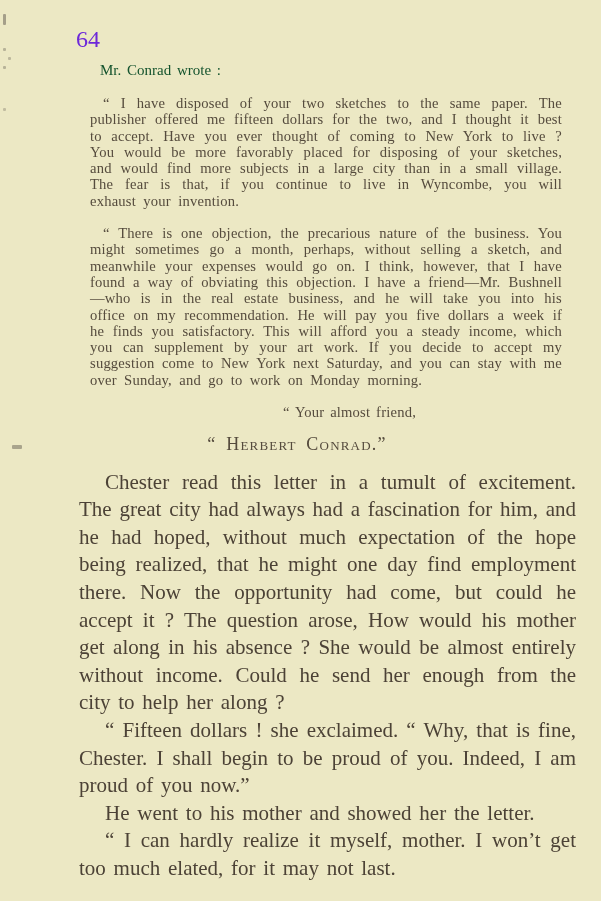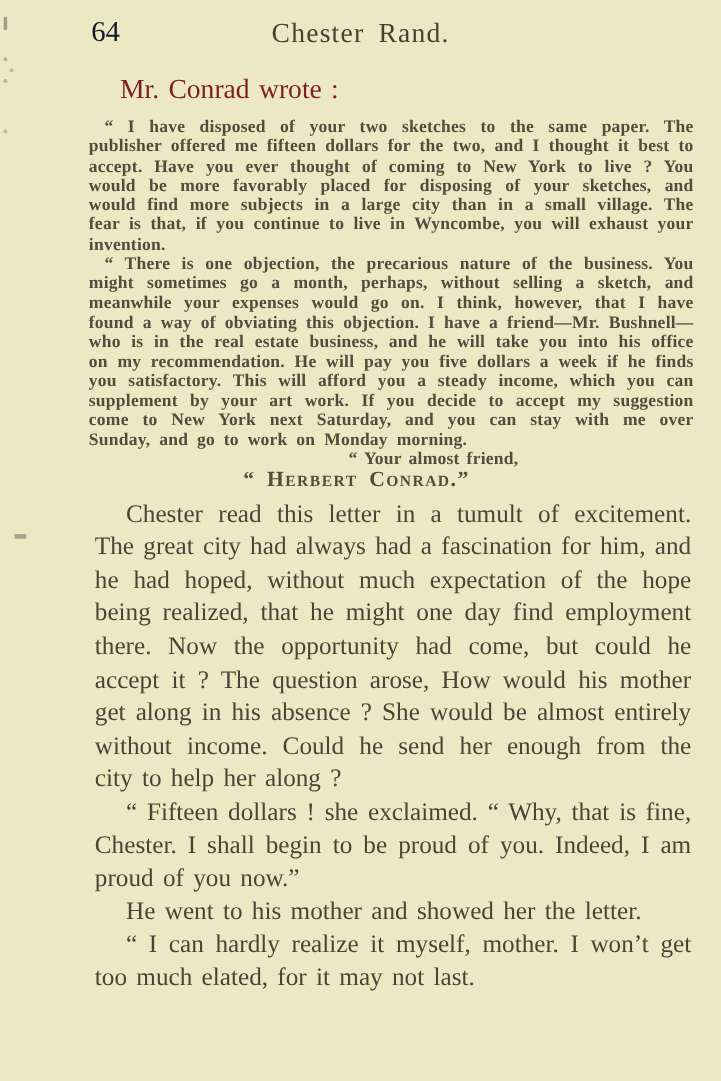--- a/index.html
+++ b/index.html
@@ -12,52 +12,51 @@
     overflow:hidden;
     box-sizing:border-box;
   }
   .header{
     position:relative;
     height:30px;
     padding-top:15px;
   }
   .pageno{
     position:absolute;
-    left:76px;top:14px;
+    left:76px;top:26px;
     font-size:24px;
-    color:#0f172a;
+    color:#6d28d9;
   }
   .title{
     display:block;
     text-align:center;
     font-size:23px;
     letter-spacing:1px;
     word-spacing:5px;
     color:#483e31;
   }
   .salutation{
     margin:17px 0 0 100px;
-    font-size:23px;
+    font-size:15px;
     word-spacing:2px;
-    color:#7f1d1d;
+    color:#14532d;
   }
   .letter{
     width:504px;
     margin:10px auto 0 74px;
     color:#554b3d;
   }
   .letter p{
-    margin:0;
+    margin:16px;
     font-size:14.6px;
     line-height:16.3px;
     text-align:justify;
     text-indent:13px;
     letter-spacing:0.2px;
     word-spacing:3.5px;
-    font-weight:bold;
   }
   .letter .closing{
     text-align:right;
     text-indent:0;
     padding-right:146px;
     word-spacing:2px;
   }
   .letter .signature{
     text-align:center;
     text-indent:0;
@@ -96,21 +95,20 @@
 
   <span class="speck tick"></span>
   <span class="speck d1"></span>
   <span class="speck d2"></span>
   <span class="speck d3"></span>
   <span class="speck d4"></span>
   <span class="speck dash"></span>
 
   <div class="header">
     <span class="pageno">64</span>
-    <span class="title">Chester Rand.</span>
   </div>
 
   <p class="salutation">Mr. Conrad wrote :</p>
 
   <div class="letter">
     <p>“ I have disposed of your two sketches to the same paper. The publisher offered me fifteen dollars for the two, and I thought it best to accept.  Have you ever thought of coming to New York to live ?  You would be more favorably placed for disposing of your sketches, and would find more subjects in a large city than in a small village.  The fear is that, if you continue to live in Wyncombe, you will exhaust your invention.</p>
     <p>“ There is one objection, the precarious nature of the business.  You might sometimes go a month, perhaps, without selling a sketch, and meanwhile your expenses would go on.  I think, however, that I have found a way of obviating this objection.  I have a friend—Mr. Bushnell—who is in the real estate business, and he will take you into his office on my recommendation.  He will pay you five dollars a week if he finds you satisfactory.  This will afford you a steady income, which you can supplement by your art work.  If you decide to accept my suggestion come to New York next Saturday, and you can stay with me over Sunday, and go to work on Monday morning.</p>
     <p class="closing">“ Your almost friend,</p>
     <p class="signature">“ Herbert Conrad.”</p>
   </div>

